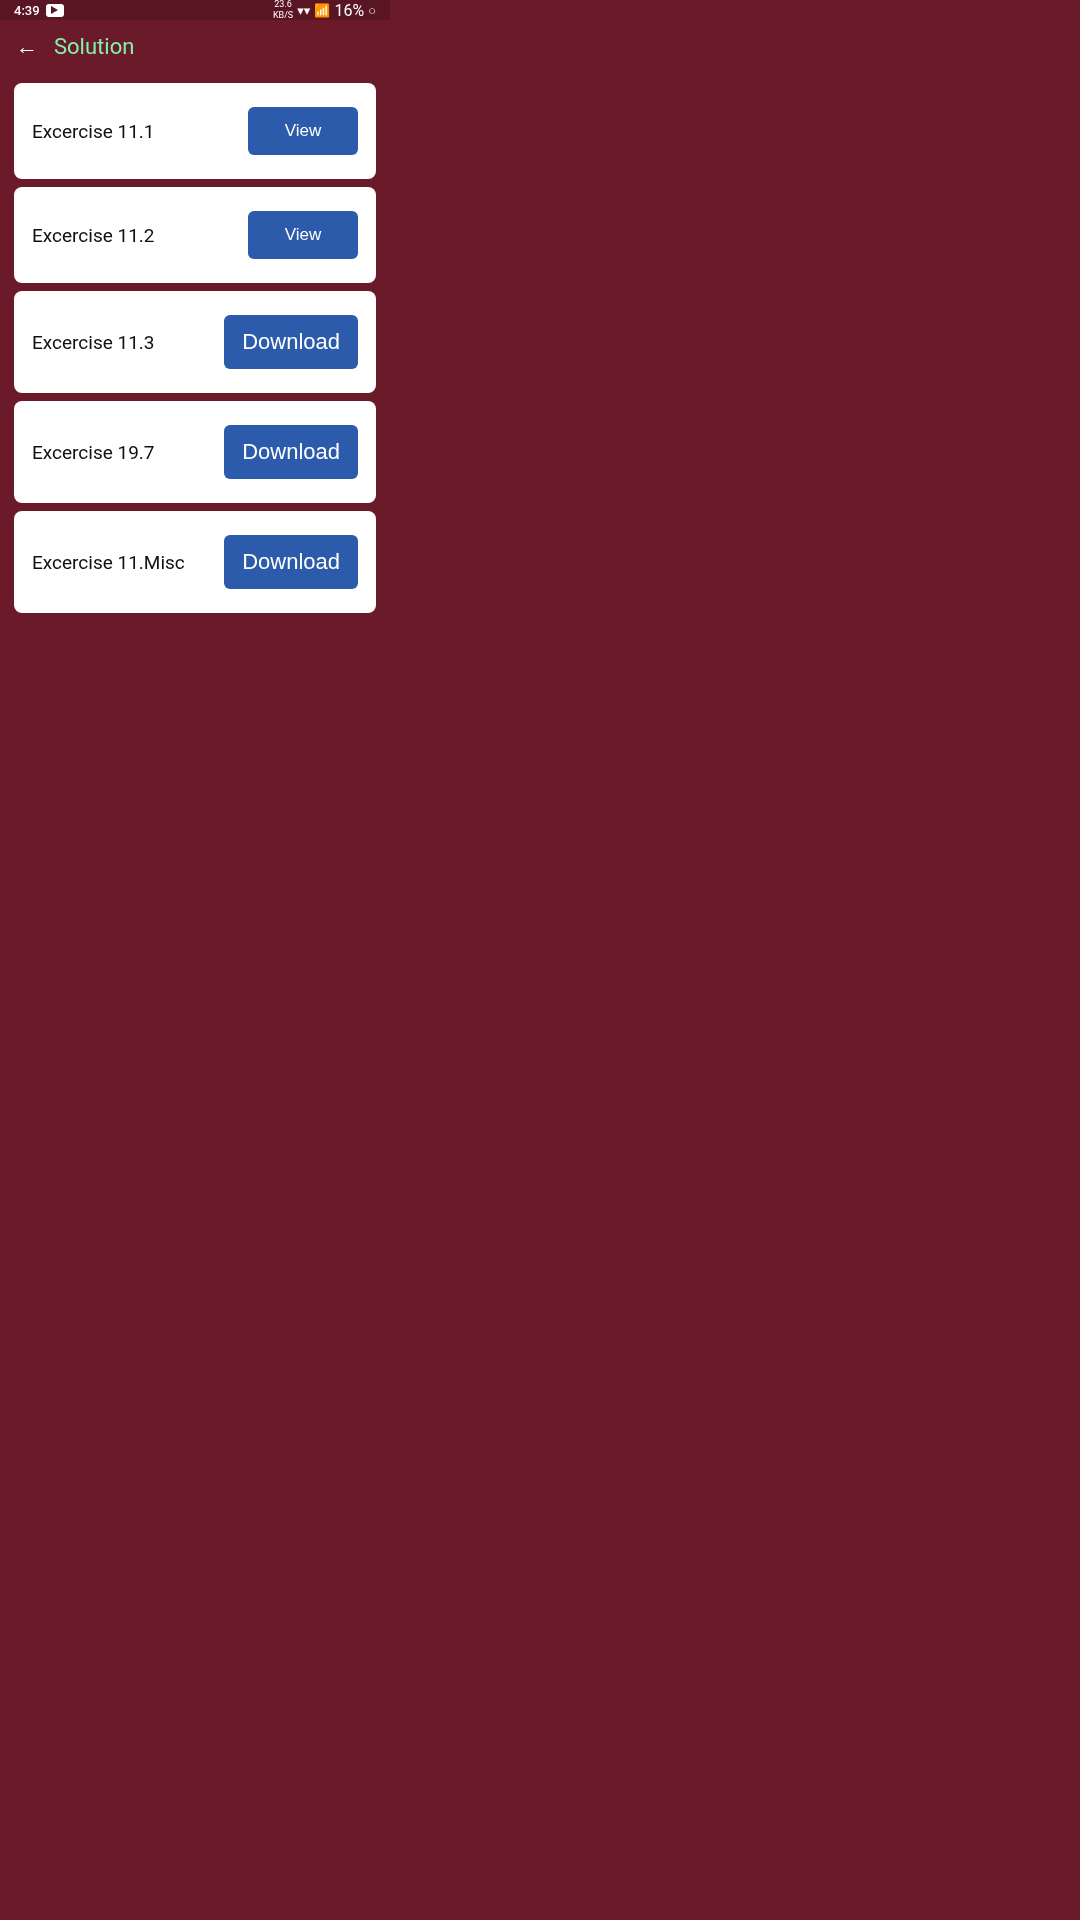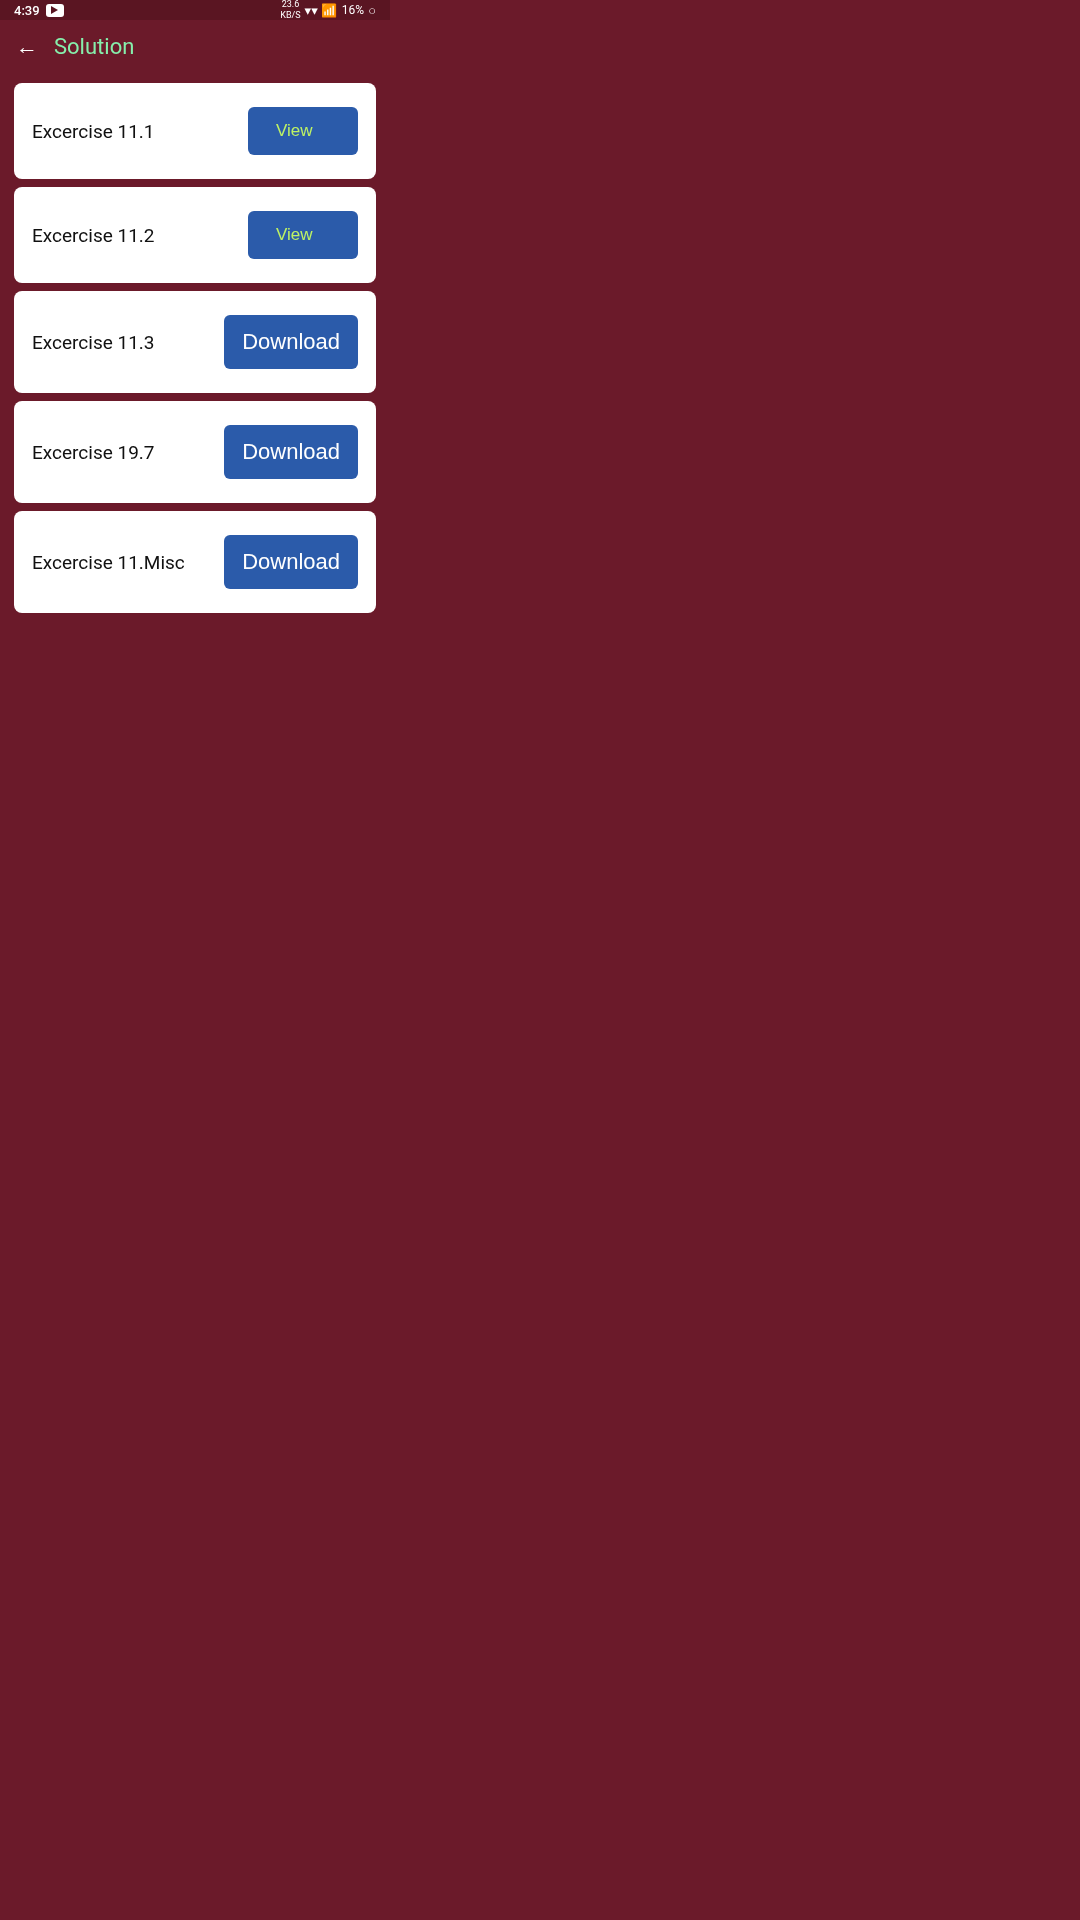--- a/index.html
+++ b/index.html
@@ -110,46 +110,46 @@
     }
 
     .exercise-label {
       font-size: 19px;
       color: #111;
       font-weight: 400;
     }
 
     .btn-view {
       background-color: #2b5baa;
-      color: #bef264;
+      color: #ffffff;
       border: none;
       border-radius: 6px;
       padding: 14px 28px;
       font-size: 17px;
       cursor: pointer;
       font-weight: 400;
       min-width: 110px;
-      text-align: left;
+      text-align: center;
     }
 
     .btn-download {
       background-color: #2b5baa;
       color: white;
       border: none;
       border-radius: 6px;
       padding: 14px 18px;
       font-size: 22px;
       cursor: pointer;
       font-weight: 400;
       min-width: 130px;
       text-align: center;
     }
 
     .battery-text {
-      font-size: 12px;
+      font-size: 16px;
       text-align: center;
     }
   </style>
 </head>
 <body>
 
 <div class="status-bar">
   <div class="status-left">
     <span>4:39</span>
     <div class="youtube-icon"></div>

